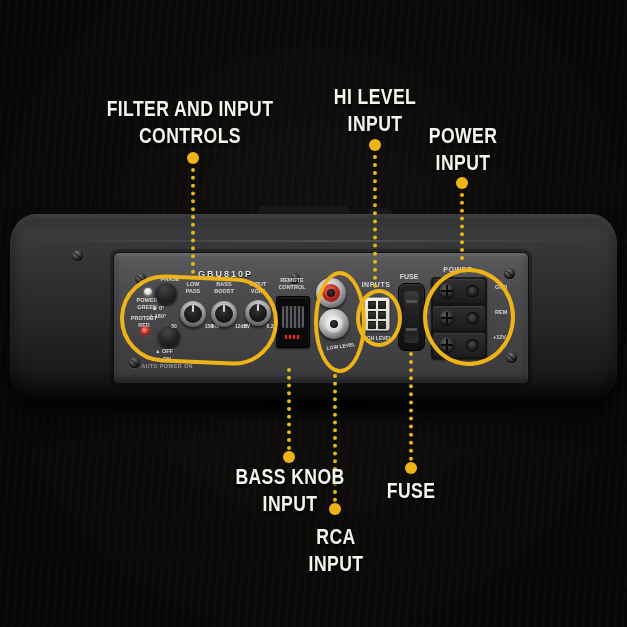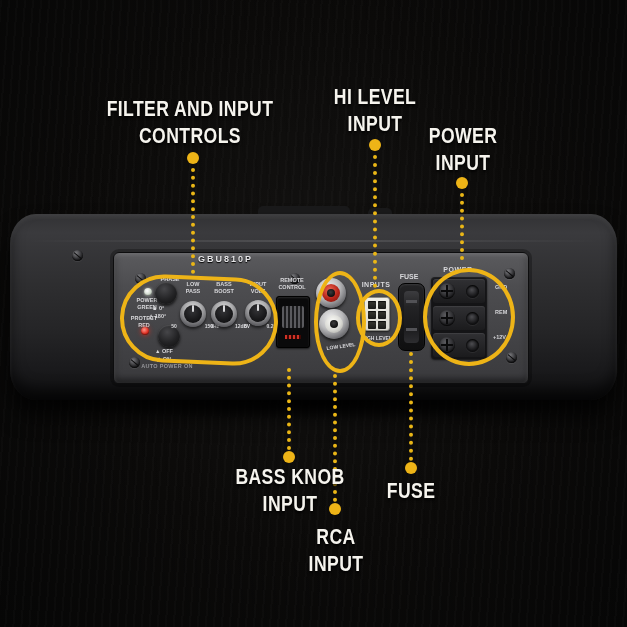--- a/index.html
+++ b/index.html
@@ -123,21 +123,21 @@
 
   <div class="amp-shadow"></div>
   <div class="bump" style="left:258px;top:206px;width:92px;height:12px;"></div>
   <div class="bump" style="left:368px;top:208px;width:24px;height:10px;"></div>
 
   <div class="amp">
     <div class="amp-ridge"></div>
     <div class="screw" style="position:absolute;left:62px;top:36px;"></div>
 
     <div class="panel">
-      <div class="model" style="left:84px;top:1px;">GBU810P</div>
+      <div class="model" style="left:84px;top:16px;">GBU810P</div>
 
       <div class="screw" style="left:21px;top:20px;"></div>
       <div class="screw" style="left:15px;top:104px;"></div>
       <div class="screw" style="left:175px;top:20px;"></div>
       <div class="screw" style="left:390px;top:15px;"></div>
       <div class="screw" style="left:392px;top:99px;"></div>
 
       <div class="led led-green" style="left:30px;top:35px;"></div>
       <div class="ptext" style="left:14px;top:44px;width:38px;">
         <span style="position:static;">POWER</span><br>

